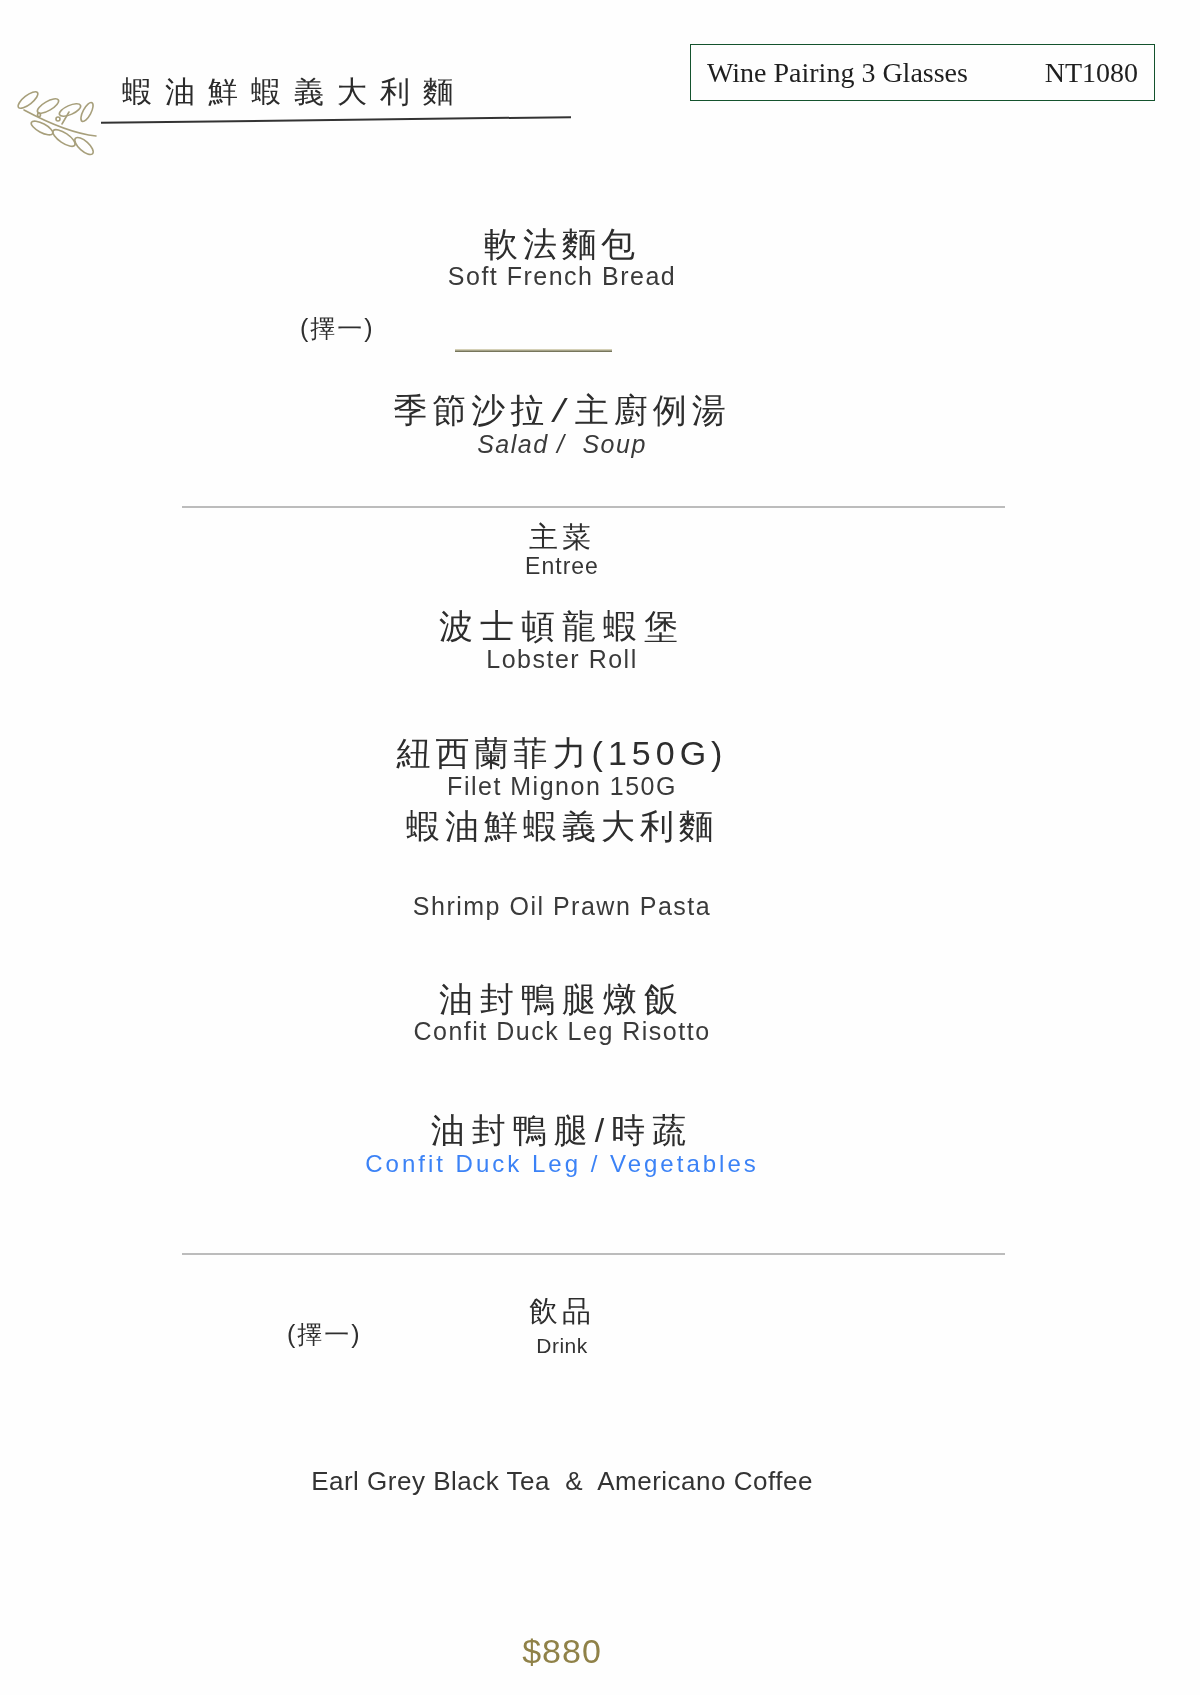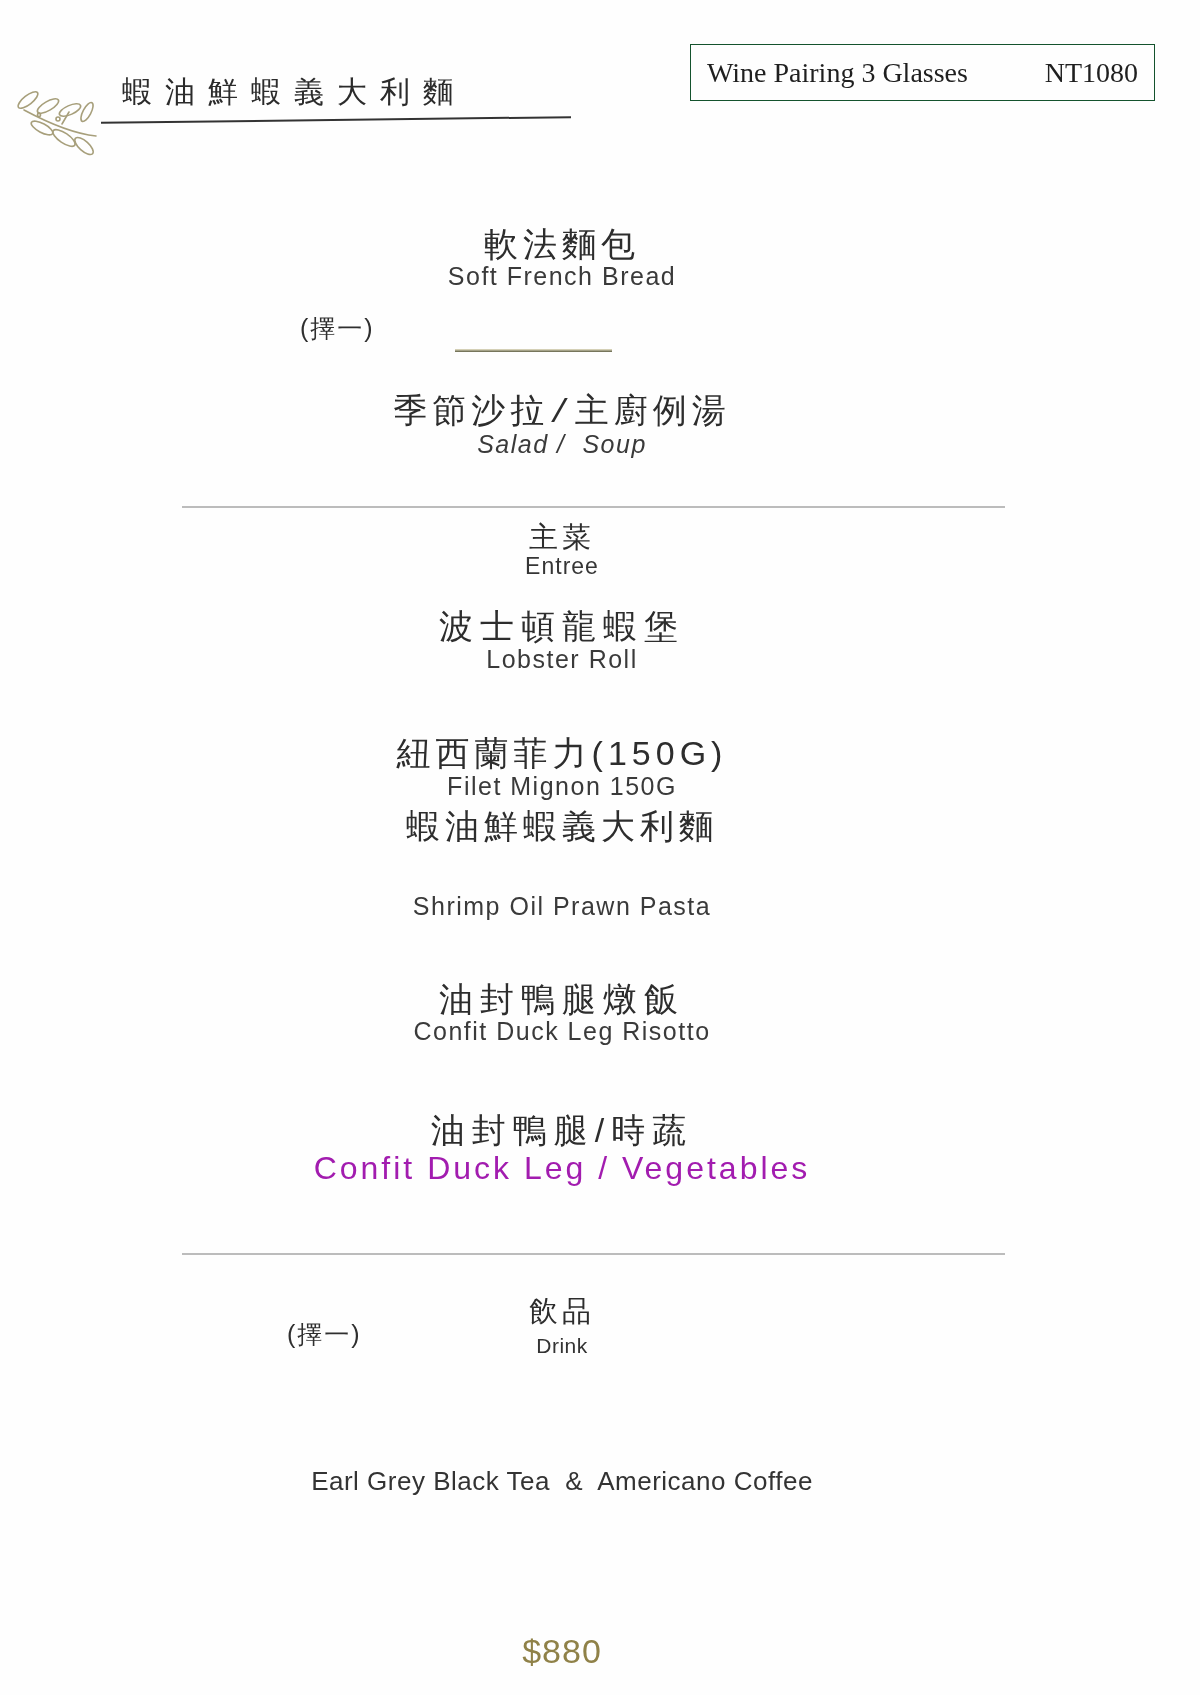--- a/index.html
+++ b/index.html
@@ -30,21 +30,21 @@
     padding:0 16px;
     font-family:"Liberation Serif", serif;
     font-size:28px; color:#1f1f1f;
   }
 
   
   .zh-lg { font-size:34px; font-weight:500; letter-spacing:5px; color:#2d2d2d; }
   .zh-md { font-size:29px; font-weight:500; letter-spacing:4px; color:#2d2d2d; }
   .en    { font-size:25px; font-weight:300; letter-spacing:1.5px; color:#3a3a3a; }
   .en-sm { font-size:23px; font-weight:400; letter-spacing:1px;  color:#353535; }
-  .en-sp { font-size:32px; font-weight:300; letter-spacing:3px;  color:#a21caf; }
+  .en-sp { font-size:24px; font-weight:300; letter-spacing:3px;  color:#3b82f6; }
   .choose { font-size:25px; font-weight:400; letter-spacing:2px; color:#2f2f2f; }
 
   .divider { position:absolute; left:182px; width:823px; height:2px; background:#bcbcbc; }
   .gold-rule {
     position:absolute; left:455px; top:349px; width:157px; height:3px;
     background:linear-gradient(#ece7cd, #5f5f45);
   }
   .price { font-size:34px; font-weight:400; letter-spacing:1px; color:#8f8148; }
   .leaf { position:absolute; left:14px; top:86px; width:84px; height:74px; }
 </style>

